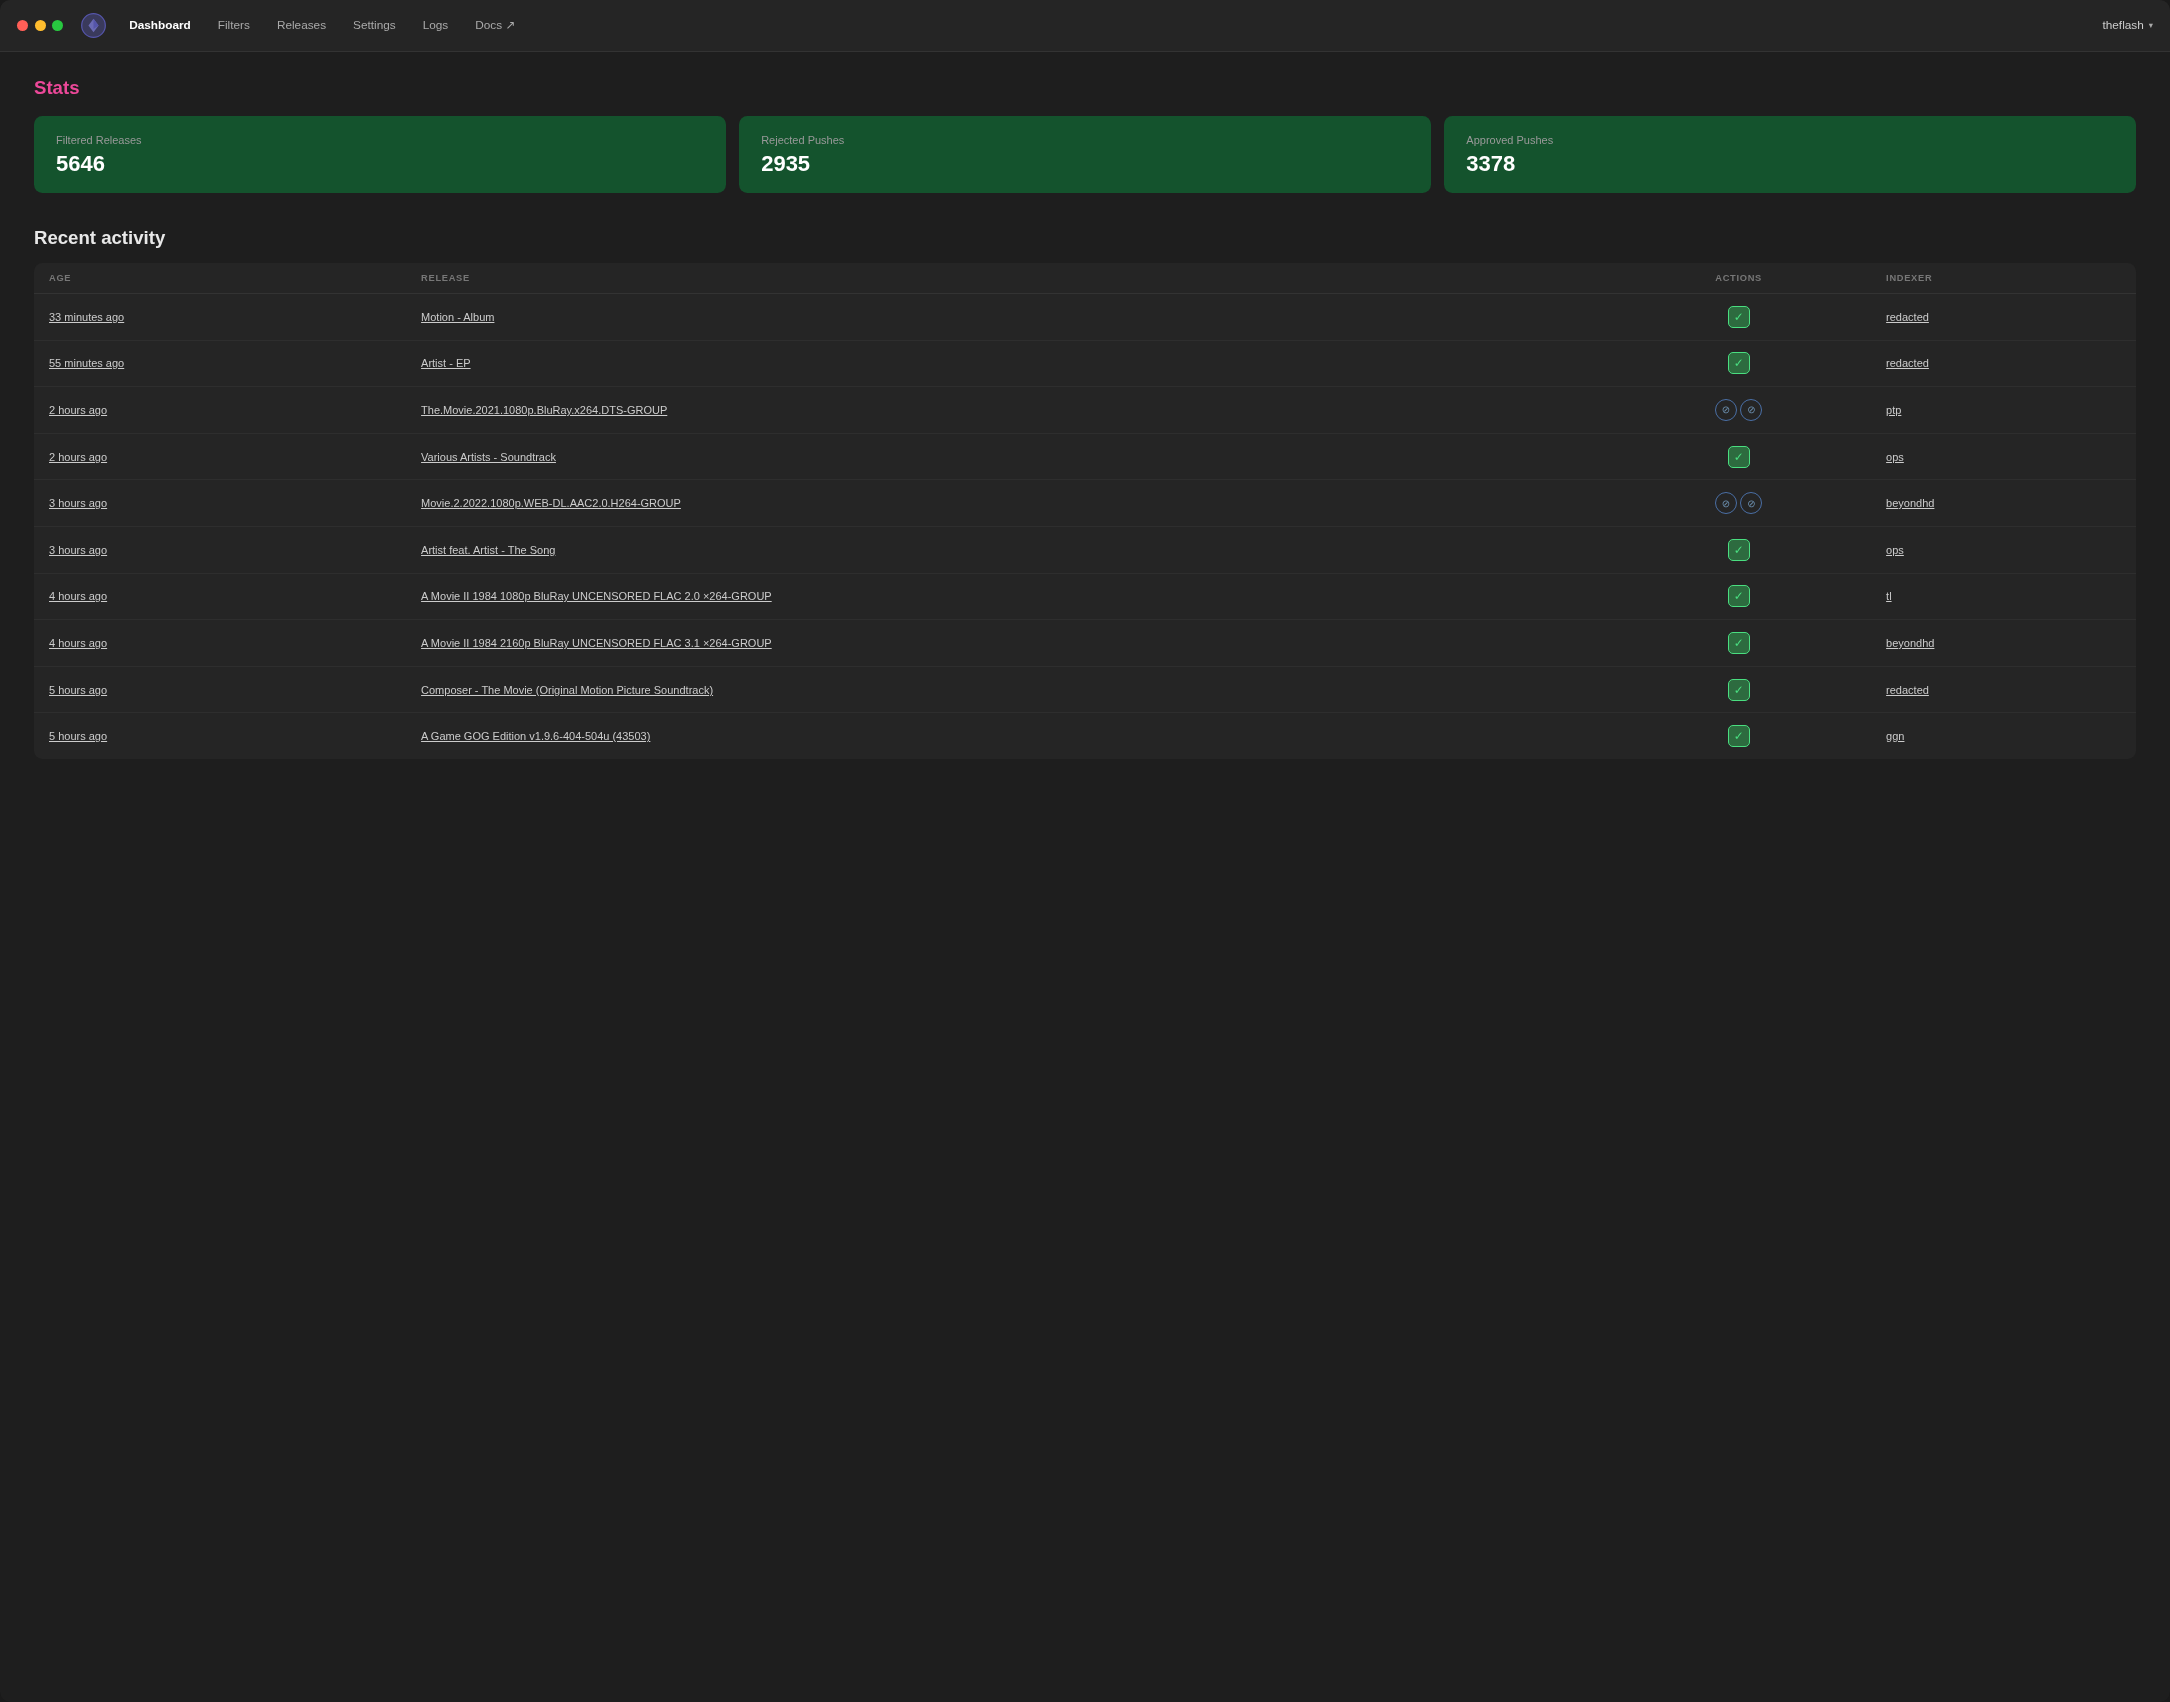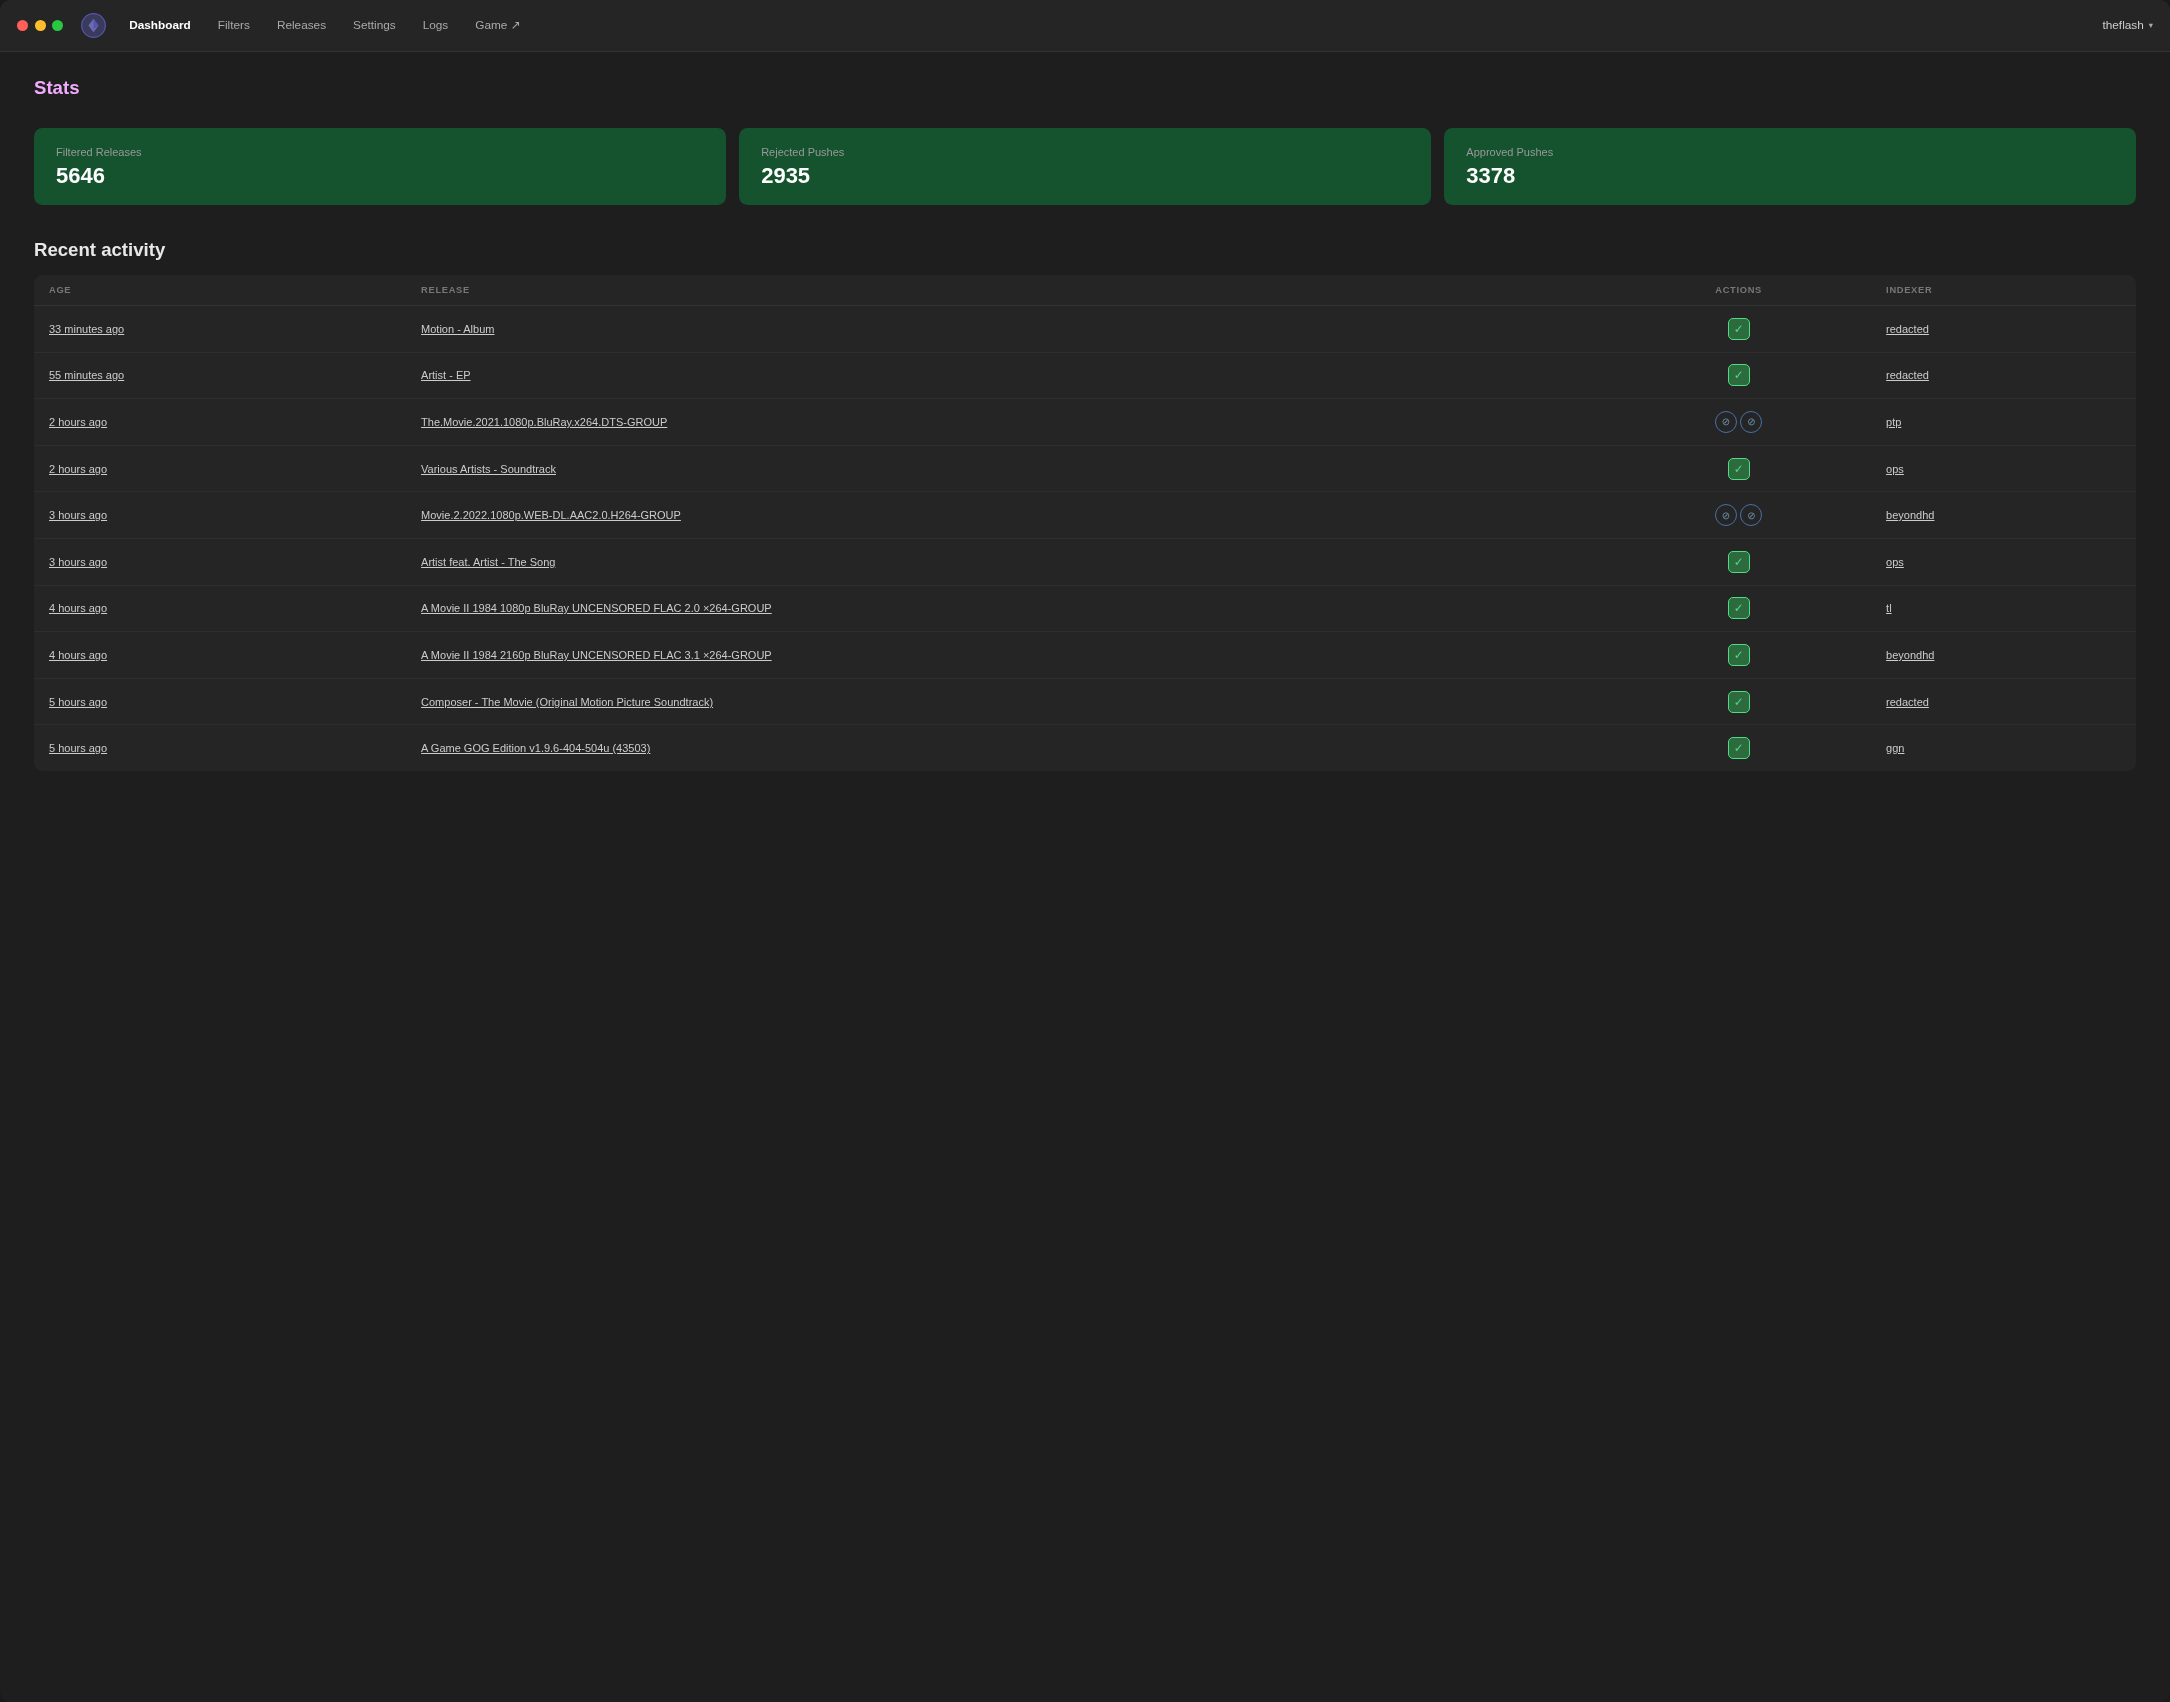--- a/index.html
+++ b/index.html
@@ -97,22 +97,22 @@
 
     
     .content {
       padding: 25px 34px;
       flex: 1;
     }
 
     .section-title {
       font-size: 18.6px;
       font-weight: 600;
-      color: #f0abfc;
-      margin-bottom: 29px;
+      color: #ec4899;
+      margin-bottom: 17px;
     }
 
     
     .stats-grid {
       display: grid;
       grid-template-columns: repeat(3, 1fr);
       gap: 13.5px;
       margin-bottom: 34px;
     }
 
@@ -248,21 +248,21 @@
         <path d="M16 8 L22 16 L16 20 Z" fill="#5555aa"></path>
       </svg>
     </div>
 
     <nav class="nav">
       <a class="nav-item active">Dashboard</a>
       <a class="nav-item">Filters</a>
       <a class="nav-item">Releases</a>
       <a class="nav-item">Settings</a>
       <a class="nav-item">Logs</a>
-      <a class="nav-item">Game ↗</a>
+      <a class="nav-item">Docs ↗</a>
     </nav>
 
     <div class="user-menu">
       <span>theflash</span>
       <span class="chevron-down">▾</span>
     </div>
   </div>
 
   <div class="content">
 

